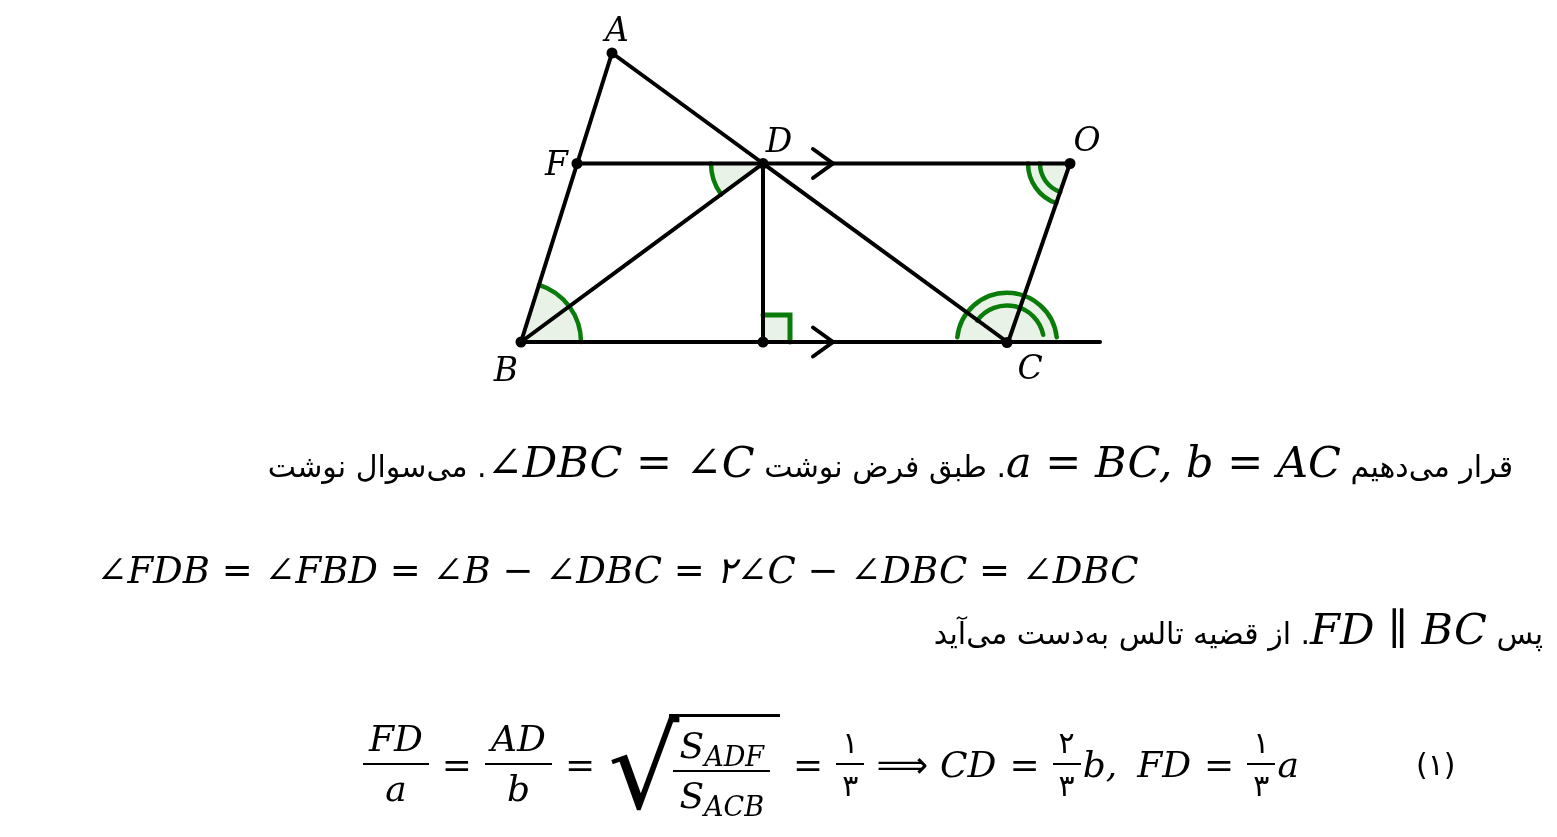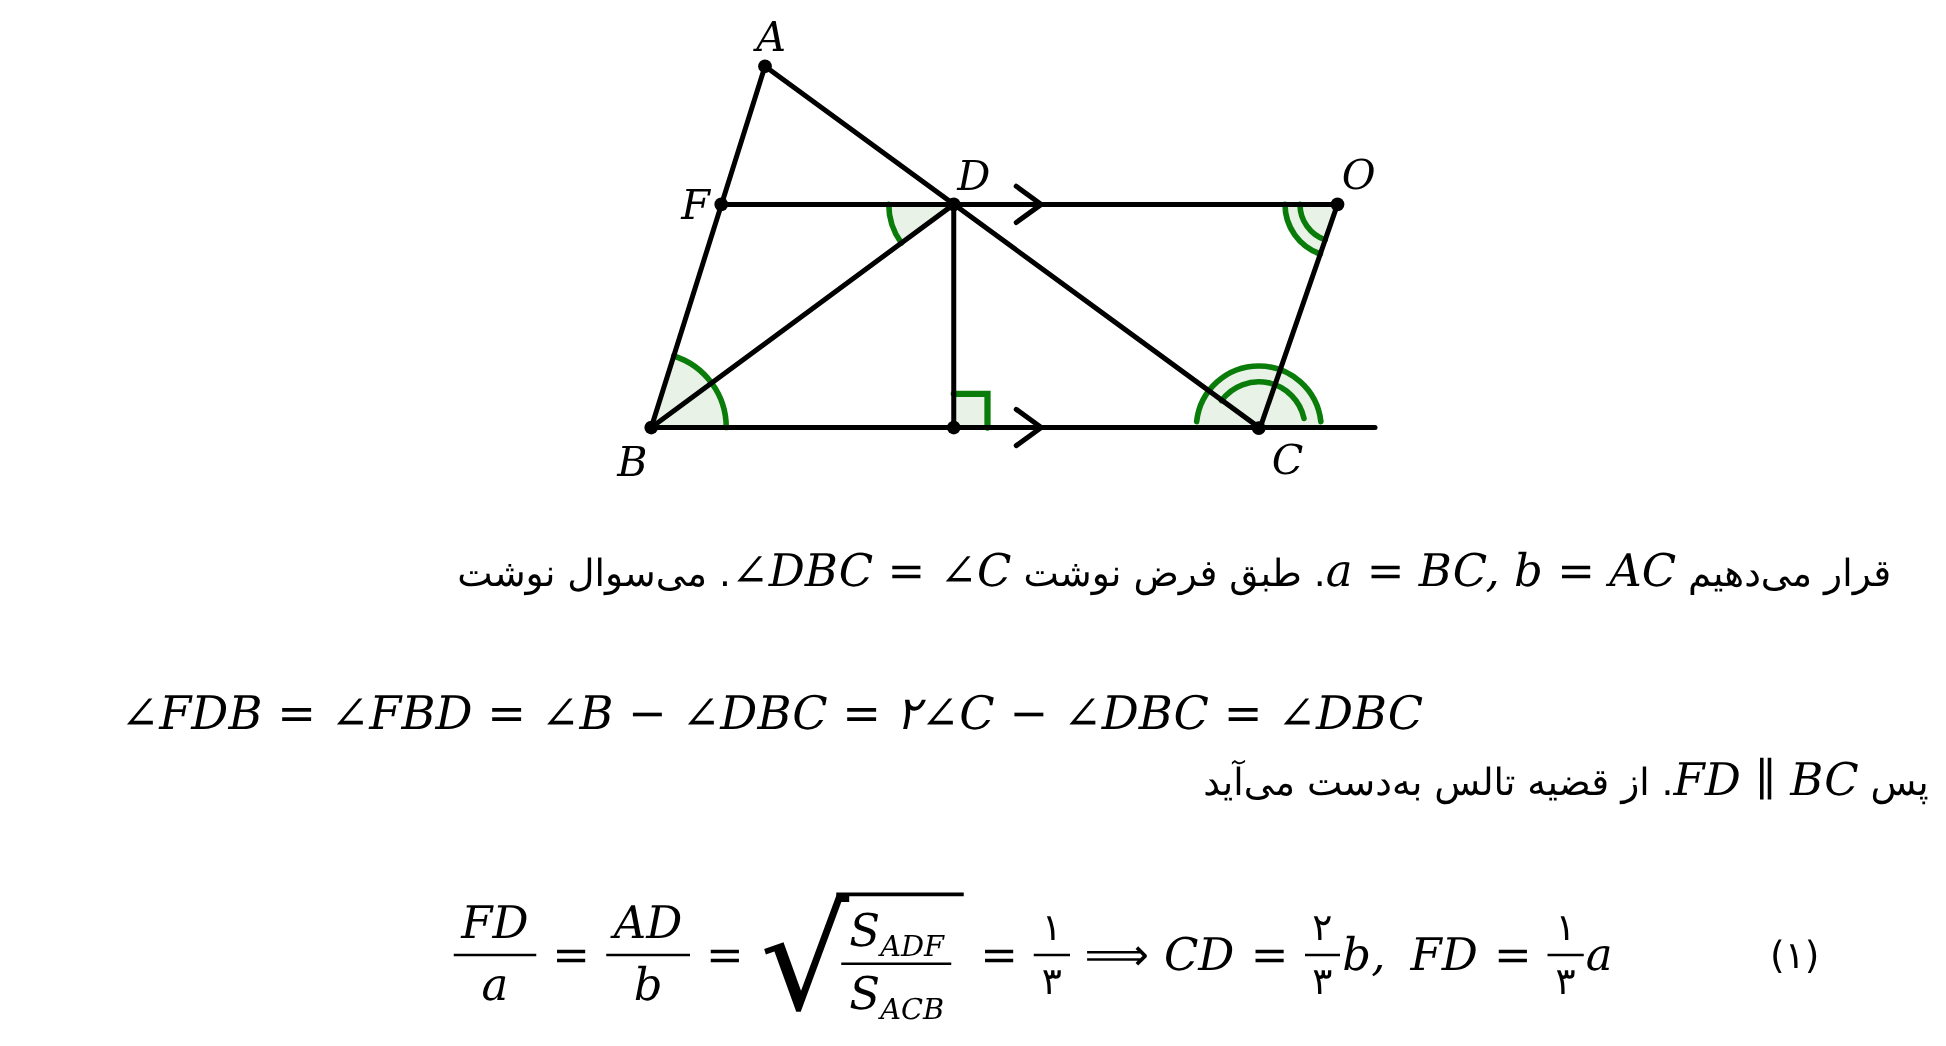--- a/index.html
+++ b/index.html
@@ -6,39 +6,39 @@
   .page{position:relative;width:1557px;height:837px;background:#ffffff;overflow:hidden;
         font-family:"DejaVu Sans",sans-serif;color:#000;}
   
   .figure{position:absolute;left:440px;top:0;width:700px;height:410px;}
   .figure text{font-family:"DejaVu Serif","Liberation Serif",serif;font-style:italic;
                font-size:33px;fill:#000;}
   
   .fa-line{position:absolute;direction:rtl;white-space:nowrap;font-size:30px;
            font-family:"DejaVu Sans",sans-serif;}
   .math{font-family:"DejaVu Serif","DejaVu Sans","Liberation Serif",serif;
-        font-style:italic;font-size:36px;}
+        font-style:italic;font-size:43px;}
   .line1{top:437px;right:44px;}
   .line2{top:549px;left:0;width:1235px;text-align:center;direction:ltr;white-space:nowrap;
          font-family:"DejaVu Serif","DejaVu Sans",serif;font-style:italic;font-size:37px;}
   .line3{top:604px;right:14px;}
   
   .eq4{position:absolute;left:363px;top:698px;height:132px;display:flex;align-items:center;
        direction:ltr;white-space:nowrap;
        font-family:"DejaVu Serif","DejaVu Sans",serif;font-style:italic;font-size:36px;}
   .frac{display:inline-flex;flex-direction:column;align-items:center;line-height:1.05;}
   .frac .num{padding:0 6px 5px;border-bottom:2.5px solid #000;}
   .frac .den{padding:5px 6px 0;}
   .pf{font-family:"DejaVu Sans",sans-serif;font-style:normal;font-size:30px;}
   .rel{margin:0 13px;font-style:normal;}
   .sqrt{display:inline-flex;align-items:center;}
   .radical{font-family:"DejaVu Sans",sans-serif;font-style:normal;font-size:112px;
            line-height:0;position:relative;top:5px;}
   .sqrt-body{border-top:3px solid #000;padding:8px 10px 0 4px;margin-left:-10px;}
-  .eq4 sub{font-size:23px;line-height:0;}
+  .eq4 sub{font-size:27px;line-height:0;}
   .implies{font-family:"DejaVu Sans",sans-serif;font-style:normal;font-size:36px;margin:0 12px;}
   .vnear{margin-left:2px;}
   .gap-wide{display:inline-block;width:20px;}
   .eqnum{position:absolute;left:1416px;top:747px;font-size:30px;
          font-family:"DejaVu Sans",sans-serif;}
 </style>
 </head>
 <body>
 
 <div class="page">

